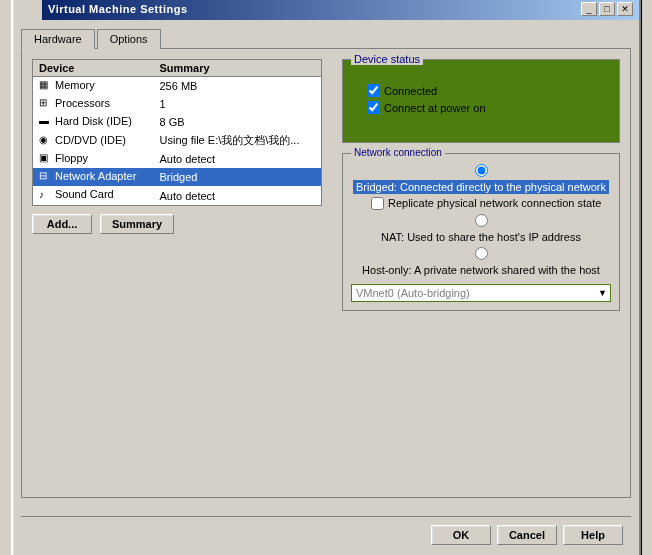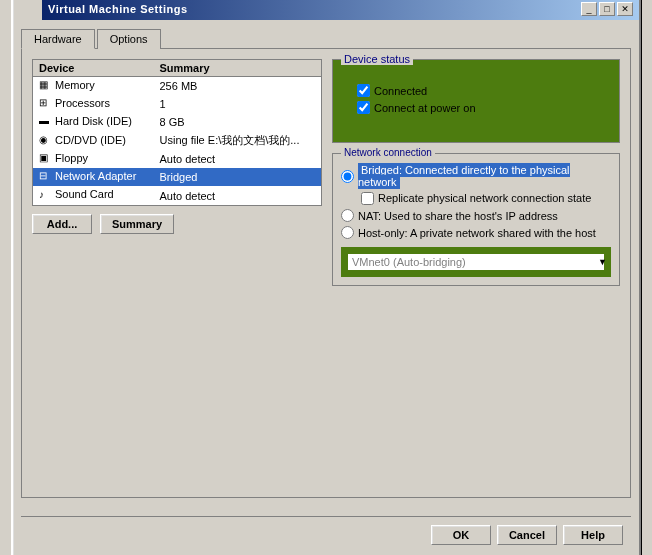--- a/index.html
+++ b/index.html
@@ -88,21 +88,21 @@
       border-bottom: 1px solid #d4d0c8;
       z-index: 2;
       font-weight: normal;
     }
 
     .tab-content {
       border: 1px solid #808080;
       background: #d4d0c8;
       padding: 10px;
       display: flex;
-      gap: 10px;
+      gap: 20px;
       min-height: 450px;
     }
 
     .left-panel {
       width: 290px;
       flex-shrink: 0;
     }
 
     .device-table {
       width: 100%;
@@ -163,20 +163,21 @@
 
     .checkbox-row input[type="checkbox"] {
       margin: 0;
     }
 
     .radio-row {
       display: flex;
       align-items: center;
       margin-bottom: 4px;
       gap: 4px;
+      flex-direction: column;
     }
 
     .radio-row input[type="radio"] {
       margin: 0;
     }
 
     .network-group {
       border: 1px solid #808080;
       padding: 10px 8px 8px 8px;
       position: relative;
@@ -204,21 +205,21 @@
       display: flex;
       align-items: flex-start;
       gap: 4px;
       margin: 4px 0 4px 20px;
     }
 
     .dropdown {
       width: 100%;
       padding: 2px 4px;
       background: #fff;
-      border: 7px solid #4d7c0f;
+      border: 1px solid #4d7c0f;
       font-size: 11px;
       color: #808080;
       appearance: none;
       -webkit-appearance: none;
       cursor: pointer;
     }
 
     .dropdown-wrapper {
       position: relative;
       margin-top: 8px;

